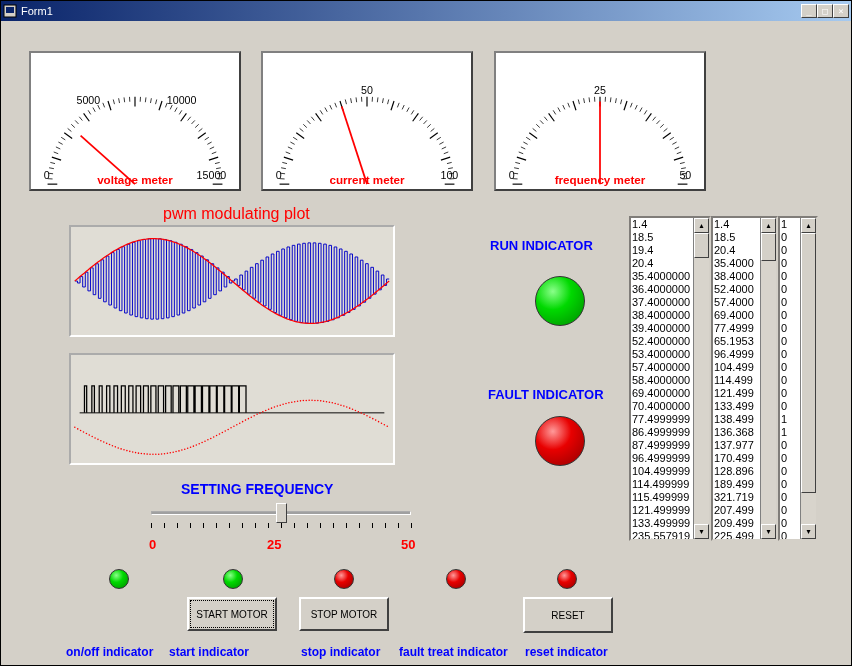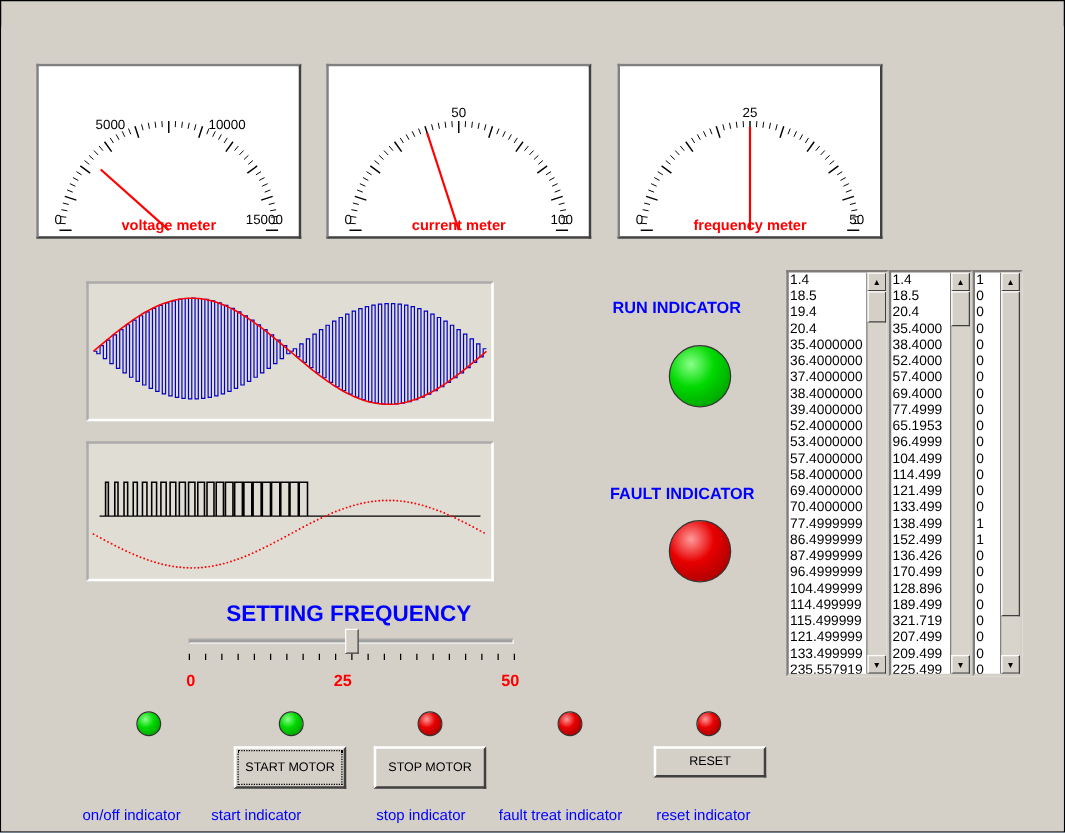--- a/index.html
+++ b/index.html
@@ -25,36 +25,50 @@
   .lamp-green { background: radial-gradient(circle at 35% 30%, #8aff8a, #00d900 40%, #008a00); }
   .lamp-red { background: radial-gradient(circle at 35% 30%, #ff9a9a, #e80000 40%, #900000); }
 
   .listbox { position: absolute; background: #fff; border: 2px inset #d4d0c8; overflow: hidden; font-size: 11px; line-height: 13px; display:flex; }
   .listbox .items { flex:1; overflow:hidden; padding:0; }
   .listbox .items div { white-space: nowrap; padding-left: 1px; }
   .listbox .sb { width: 16px; background:#d8d4cc; border-left:1px solid #808080; position:relative; }
   .listbox .sb .thumb { position:absolute; left:0; right:0; background:#d4d0c8; border:1px solid #fff; border-right-color:#404040; border-bottom-color:#404040; }
   .listbox .sb .btn { position:absolute; left:0; right:0; height:15px; background:#d4d0c8; border:1px solid #fff; border-right-color:#404040; border-bottom-color:#404040; font-size:8px; text-align:center; line-height:13px; }
 
-  .slider-label { position: absolute; color: #00f; font-size: 18px; font-weight: bold; }
+  .slider-label { position: absolute; color: #00f; font-size: 14px; font-weight: bold; }
   .slider-track { position: absolute; }
   .slider-groove { position:absolute; height:4px; background:#a0a0a0; border:1px inset #fff; left:10px; right:10px; top:6px; }
   .slider-thumb { position:absolute; width:11px; height:20px; background:#d4d0c8; border:1px solid #fff; border-right-color:#404040; border-bottom-color:#404040; top:-2px; }
   .slider-ticks { position:absolute; top:18px; left:10px; right:10px; height:6px; }
   .slider-tick-label { position:absolute; color:#f00; font-size:13px; font-weight:bold; }
 
   .small-lamp { position:absolute; width:20px; height:20px; border-radius:50%; border:1px solid #333; }
   .btn3d { position:absolute; background:#d4d0c8; border:2px solid #fff; border-right-color:#404040; border-bottom-color:#404040; font-size:10px; text-align:center; display:flex; align-items:center; justify-content:center; cursor:pointer; padding:2px; line-height:11px; }
   .btn3d.focus { outline:1px dotted #000; outline-offset:-4px; }
-  .small-label { position:absolute; color:#00f; font-size:12px; font-weight:normal; white-space:nowrap; }
+  .small-label { position:absolute; color:#00f; font-size:12px; font-weight:bold; white-space:nowrap; }
 </style>
 </head>
 <body>
 
 <div class="window">
+  <div class="titlebar">
+    <span class="icon">
+      <svg width="14" height="14">
+          <rect x="1" y="1" width="12" height="12" fill="#d4d0c8" stroke="#000"></rect>
+          <rect x="3" y="3" width="8" height="6" fill="#0a246a"></rect>
+        </svg>
+    </span>
+    <span>Form1</span>
+    <div class="title-controls">
+      <div class="title-btn">_</div>
+      <div class="title-btn">□</div>
+      <div class="title-btn">×</div>
+    </div>
+  </div>
 
   <div class="client">
 
     <div class="meter" style="left:28px; top:30px; width:212px; height:140px;">
       <svg viewBox="0 0 212 140">
         <g id="vm">
             <line x1="16" y1="135" x2="26" y2="135" stroke="#000" stroke-width="1.2"></line>
             <line x1="16.177594441455554" y1="129.34885324236177" x2="21.167728083596913" y2="129.66280584000833" stroke="#000" stroke-width="0.8"></line>
             <line x1="16.709676881697007" y1="123.7200089792126" x2="21.670250388269395" y2="124.34667514703412" stroke="#000" stroke-width="0.8"></line>
             <line x1="17.59414743441802" y1="118.13568168728479" x2="22.505583688061463" y2="119.07258826021341" stroke="#000" stroke-width="0.8"></line>
@@ -234,20 +248,21 @@
             <line x1="196" y1="135" x2="186" y2="135" stroke="#000" stroke-width="1.2"></line>
           </g>
         <line x1="106" y1="135" x2="106" y2="50" stroke="#f00" stroke-width="1.8"></line>
         <text class="meter-label" x="106" y="135">frequency meter</text>
         <text class="meter-tick-label" x="12" y="130" text-anchor="start">0</text>
         <text class="meter-tick-label" x="106" y="42" text-anchor="middle">25</text>
         <text class="meter-tick-label" x="200" y="130" text-anchor="end">50</text>
       </svg>
     </div>
 
+    <div class="plot-title" style="left:162px; top:184px;">pwm modulating plot</div>
 
     <div class="plot" style="left:68px; top:204px; width:326px; height:112px;">
       <svg viewBox="0 0 326 112">
           <g id="pwm1">
             <path d="M0 56 L0 56 L2.716666666666667 56 L2.716666666666667 58.072503867220576 L5.433333333333334 58.072503867220576 L5.433333333333334 51.40074761622325 L8.15 51.40074761622325 L8.15 62.194804815593145 L10.866666666666667 62.194804815593145 L10.866666666666667 46.85188560401859 L13.583333333333334 46.85188560401859 L13.583333333333334 66.24923418605982 L16.3 66.24923418605982 L16.3 42.403252247502316 L19.016666666666666 42.403252247502316 L19.016666666666666 70.19137080199388 L21.733333333333334 70.19137080199388 L21.733333333333334 38.10358770466479 L24.45 38.10358770466479 L24.45 73.97802378968605 L27.166666666666668 73.97802378968605 L27.166666666666668 34 L29.883333333333333 34 L29.883333333333333 77.56770578659507 L32.6 77.56770578659507 L32.6 30.137448899131183 L35.31666666666667 30.137448899131183 L35.31666666666667 80.92108748557357 L38.03333333333333 80.92108748557357 L38.03333333333333 26.55825332021024 L40.75 26.55825332021024 L40.75 84.00142853498728 L43.46666666666667 84.00142853498728 L43.46666666666667 23.301627678994656 L46.18333333333333 23.301627678994656 L46.18333333333333 86.77498007369604 L48.9 86.77498007369604 L48.9 20.40325224750231 L51.61666666666667 20.40325224750231 L51.61666666666667 89.2113544906388 L54.333333333333336 89.2113544906388 L54.333333333333336 17.894882233484694 L57.05 17.894882233484694 L57.05 91.28385835785937 L59.766666666666666 91.28385835785937 L59.766666666666666 15.803999863725565 L62.483333333333334 15.803999863725565 L62.483333333333334 92.96978488928919 L65.2 92.96978488928919 L65.2 14.153513283013247 L67.91666666666667 14.153513283013247 L67.91666666666667 94.2506627210471 L70.63333333333334 94.2506627210471 L70.63333333333334 12.96150556771255 L73.35 12.96150556771255 L73.35 95.11245828756745 L76.06666666666666 95.11245828756745 L76.06666666666666 12.241036603795976 L78.78333333333333 12.241036603795976 L78.78333333333333 95.54572957628113 L81.5 95.54572957628113 L81.5 12 L84.21666666666667 12 L84.21666666666667 95.54572957628113 L86.93333333333334 95.54572957628113 L86.93333333333334 12.241036603795969 L89.65 12.241036603795969 L89.65 95.11245828756745 L92.36666666666666 95.11245828756745 L92.36666666666666 12.96150556771255 L95.08333333333333 12.96150556771255 L95.08333333333333 94.2506627210471 L97.8 94.2506627210471 L97.8 14.15351328301324 L100.51666666666667 14.15351328301324 L100.51666666666667 92.96978488928919 L103.23333333333333 92.96978488928919 L103.23333333333333 15.803999863725558 L105.95 15.803999863725558 L105.95 91.28385835785937 L108.66666666666667 91.28385835785937 L108.66666666666667 17.894882233484708 L111.38333333333334 17.894882233484708 L111.38333333333334 89.2113544906388 L114.1 89.2113544906388 L114.1 20.40325224750231 L116.81666666666666 20.40325224750231 L116.81666666666666 86.77498007369606 L119.53333333333333 86.77498007369606 L119.53333333333333 23.30162767899464 L122.25 23.30162767899464 L122.25 84.00142853498728 L124.96666666666667 84.00142853498728 L124.96666666666667 26.558253320210248 L127.68333333333334 26.558253320210248 L127.68333333333334 80.92108748557357 L130.4 80.92108748557357 L130.4 30.137448899131176 L133.11666666666667 30.137448899131176 L133.11666666666667 77.56770578659507 L135.83333333333334 77.56770578659507 L135.83333333333334 34 L138.55 34 L138.55 73.97802378968603 L141.26666666666668 73.97802378968603 L141.26666666666668 38.1035877046648 L143.98333333333332 38.1035877046648 L143.98333333333332 70.19137080199391 L146.7 70.19137080199391 L146.7 42.403252247502294 L149.41666666666666 42.403252247502294 L149.41666666666666 66.24923418605984 L152.13333333333333 66.24923418605984 L152.13333333333333 46.85188560401857 L154.85 46.85188560401857 L154.85 62.194804815593145 L157.56666666666666 62.194804815593145 L157.56666666666666 51.400747616223235 L160.28333333333333 51.400747616223235 L160.28333333333333 58.07250386722059 L163 58.07250386722059 L163 55.99999999999999 L165.71666666666667 55.99999999999999 L165.71666666666667 53.92749613277943 L168.43333333333334 53.92749613277943 L168.43333333333334 60.59925238377676 L171.15 60.59925238377676 L171.15 49.80519518440686 L173.86666666666667 49.80519518440686 L173.86666666666667 65.1481143959814 L176.58333333333334 65.1481143959814 L176.58333333333334 45.75076581394016 L179.3 45.75076581394016 L179.3 69.5967477524977 L182.01666666666668 69.5967477524977 L182.01666666666668 41.8086291980061 L184.73333333333332 41.8086291980061 L184.73333333333332 73.8964122953352 L187.45 73.8964122953352 L187.45 38.021976210313966 L190.16666666666666 38.021976210313966 L190.16666666666666 77.99999999999997 L192.88333333333333 77.99999999999997 L192.88333333333333 34.43229421340493 L195.6 34.43229421340493 L195.6 81.86255110086881 L198.31666666666666 81.86255110086881 L198.31666666666666 31.07891251442645 L201.03333333333333 31.07891251442645 L201.03333333333333 85.44174667978976 L203.75 85.44174667978976 L203.75 27.99857146501272 L206.46666666666667 27.99857146501272 L206.46666666666667 88.69837232100534 L209.18333333333334 88.69837232100534 L209.18333333333334 25.225019926303943 L211.9 25.225019926303943 L211.9 91.59674775249769 L214.61666666666667 91.59674775249769 L214.61666666666667 22.78864550936121 L217.33333333333334 22.78864550936121 L217.33333333333334 94.1051177665153 L220.05 94.1051177665153 L220.05 20.716141642140634 L222.76666666666668 20.716141642140634 L222.76666666666668 96.19600013627445 L225.48333333333332 96.19600013627445 L225.48333333333332 19.030215110710813 L228.2 19.030215110710813 L228.2 97.84648671698676 L230.91666666666666 97.84648671698676 L230.91666666666666 17.7493372789529 L233.63333333333333 17.7493372789529 L233.63333333333333 99.03849443228745 L236.35 99.03849443228745 L236.35 16.887541712432544 L239.06666666666666 16.887541712432544 L239.06666666666666 99.75896339620402 L241.78333333333333 99.75896339620402 L241.78333333333333 16.454270423718867 L244.5 16.454270423718867 L244.5 100 L247.21666666666667 100 L247.21666666666667 16.454270423718867 L249.93333333333334 16.454270423718867 L249.93333333333334 99.75896339620402 L252.65 99.75896339620402 L252.65 16.887541712432544 L255.36666666666667 16.887541712432544 L255.36666666666667 99.03849443228745 L258.0833333333333 99.03849443228745 L258.0833333333333 17.749337278952893 L260.8 17.749337278952893 L260.8 97.84648671698676 L263.51666666666665 97.84648671698676 L263.51666666666665 19.03021511071079 L266.23333333333335 19.03021511071079 L266.23333333333335 96.19600013627444 L268.95 96.19600013627444 L268.95 20.716141642140627 L271.6666666666667 20.716141642140627 L271.6666666666667 94.10511776651529 L274.3833333333333 94.10511776651529 L274.3833333333333 22.788645509361196 L277.1 22.788645509361196 L277.1 91.59674775249766 L279.81666666666666 91.59674775249766 L279.81666666666666 25.225019926303936 L282.53333333333336 25.225019926303936 L282.53333333333336 88.69837232100534 L285.25 88.69837232100534 L285.25 27.998571465012713 L287.96666666666664 27.998571465012713 L287.96666666666664 85.44174667978979 L290.68333333333334 85.44174667978979 L290.68333333333334 31.07891251442645 L293.4 31.07891251442645 L293.4 81.86255110086886 L296.1166666666667 81.86255110086886 L296.1166666666667 34.43229421340493 L298.8333333333333 34.43229421340493 L298.8333333333333 78.00000000000003 L301.55 78.00000000000003 L301.55 38.02197621031394 L304.26666666666665 38.02197621031394 L304.26666666666665 73.89641229533524 L306.98333333333335 73.89641229533524 L306.98333333333335 41.80862919800612 L309.7 41.80862919800612 L309.7 69.59674775249769 L312.4166666666667 69.59674775249769 L312.4166666666667 45.75076581394018 L315.1333333333333 45.75076581394018 L315.1333333333333 65.14811439598144 L317.85 65.14811439598144 L317.85 49.805195184406884 L320.56666666666666 49.805195184406884 L320.56666666666666 60.599252383776786 L323.28333333333336 60.599252383776786 L323.28333333333336 53.92749613277944 L326 53.92749613277944" stroke="#0000c8" stroke-width="1" fill="none"></path>
             <path d="M0 56.0 L2 54.3 L4 52.6 L6 50.9 L8 49.2 L10 47.6 L12 45.9 L14 44.3 L16 42.6 L18 41.0 L20 39.5 L22 37.9 L24 36.4 L26 34.9 L28 33.4 L30 32.0 L32 30.6 L34 29.2 L36 27.9 L38 26.6 L40 25.3 L42 24.1 L44 23.0 L46 21.9 L48 20.9 L50 19.9 L52 18.9 L54 18.0 L56 17.2 L58 16.4 L60 15.7 L62 15.1 L64 14.5 L66 13.9 L68 13.5 L70 13.1 L72 12.7 L74 12.5 L76 12.2 L78 12.1 L80 12.0 L82 12.0 L84 12.1 L86 12.2 L88 12.3 L90 12.6 L92 12.9 L94 13.3 L96 13.7 L98 14.2 L100 14.8 L102 15.4 L104 16.1 L106 16.8 L108 17.6 L110 18.5 L112 19.4 L114 20.4 L116 21.4 L118 22.4 L120 23.6 L122 24.7 L124 26.0 L126 27.2 L128 28.5 L130 29.9 L132 31.2 L134 32.7 L136 34.1 L138 35.6 L140 37.1 L142 38.7 L144 40.2 L146 41.8 L148 43.5 L150 45.1 L152 46.7 L154 48.4 L156 50.1 L158 51.8 L160 53.5 L162 55.2 L164 56.8 L166 58.5 L168 60.2 L170 61.9 L172 63.6 L174 65.3 L176 66.9 L178 68.5 L180 70.2 L182 71.8 L184 73.3 L186 74.9 L188 76.4 L190 77.9 L192 79.3 L194 80.8 L196 82.1 L198 83.5 L200 84.8 L202 86.0 L204 87.3 L206 88.4 L208 89.6 L210 90.6 L212 91.6 L214 92.6 L216 93.5 L218 94.4 L220 95.2 L222 95.9 L224 96.6 L226 97.2 L228 97.8 L230 98.3 L232 98.7 L234 99.1 L236 99.4 L238 99.7 L240 99.8 L242 99.9 L244 100.0 L246 100.0 L248 99.9 L250 99.8 L252 99.5 L254 99.3 L256 98.9 L258 98.5 L260 98.1 L262 97.5 L264 96.9 L266 96.3 L268 95.6 L270 94.8 L272 94.0 L274 93.1 L276 92.1 L278 91.1 L280 90.1 L282 89.0 L284 87.9 L286 86.7 L288 85.4 L290 84.1 L292 82.8 L294 81.4 L296 80.0 L298 78.6 L300 77.1 L302 75.6 L304 74.1 L306 72.5 L308 71.0 L310 69.4 L312 67.7 L314 66.1 L316 64.4 L318 62.8 L320 61.1 L322 59.4 L324 57.7 L326 56.0 " stroke="#f00" stroke-width="1.3" fill="none"></path>
           </g>
         </svg>
     </div>
 
@@ -420,22 +435,22 @@
           <div>57.4000</div>
           <div>69.4000</div>
           <div>77.4999</div>
           <div>65.1953</div>
           <div>96.4999</div>
           <div>104.499</div>
           <div>114.499</div>
           <div>121.499</div>
           <div>133.499</div>
           <div>138.499</div>
-          <div>152.499</div>
-          <div>136.426</div>
+          <div>136.368</div>
+          <div>137.977</div>
           <div>170.499</div>
           <div>128.896</div>
           <div>189.499</div>
           <div>321.719</div>
           <div>207.499</div>
           <div>209.499</div>
           <div>225.499</div>
         </div>
       <div class="sb">
         <div class="btn" style="top:0">▴</div>
@@ -511,21 +526,21 @@
     <div class="slider-tick-label" style="left:400px; top:516px;">50</div>
 
     <div class="small-lamp lamp-green" style="left:108px; top:548px;"></div>
     <div class="small-lamp lamp-green" style="left:222px; top:548px;"></div>
     <div class="small-lamp lamp-red" style="left:333px; top:548px;"></div>
     <div class="small-lamp lamp-red" style="left:445px; top:548px;"></div>
     <div class="small-lamp lamp-red" style="left:556px; top:548px;"></div>
 
     <div class="btn3d" style="left:298px; top:576px; width:90px; height:34px;">STOP MOTOR</div>
     <div class="btn3d focus" style="left:186px; top:576px; width:90px; height:34px;">START MOTOR</div>
-    <div class="btn3d" style="left:522px; top:576px; width:90px; height:25px;">RESET</div>
+    <div class="btn3d" style="left:522px; top:576px; width:90px; height:36px;">RESET</div>
 
     <div class="small-label" style="left:65px; top:624px;">on/off indicator</div>
     <div class="small-label" style="left:168px; top:624px;">start indicator</div>
     <div class="small-label" style="left:300px; top:624px;">stop indicator</div>
     <div class="small-label" style="left:398px; top:624px;">fault treat indicator</div>
     <div class="small-label" style="left:524px; top:624px;">reset indicator</div>
 
   </div>
 </div>
 

